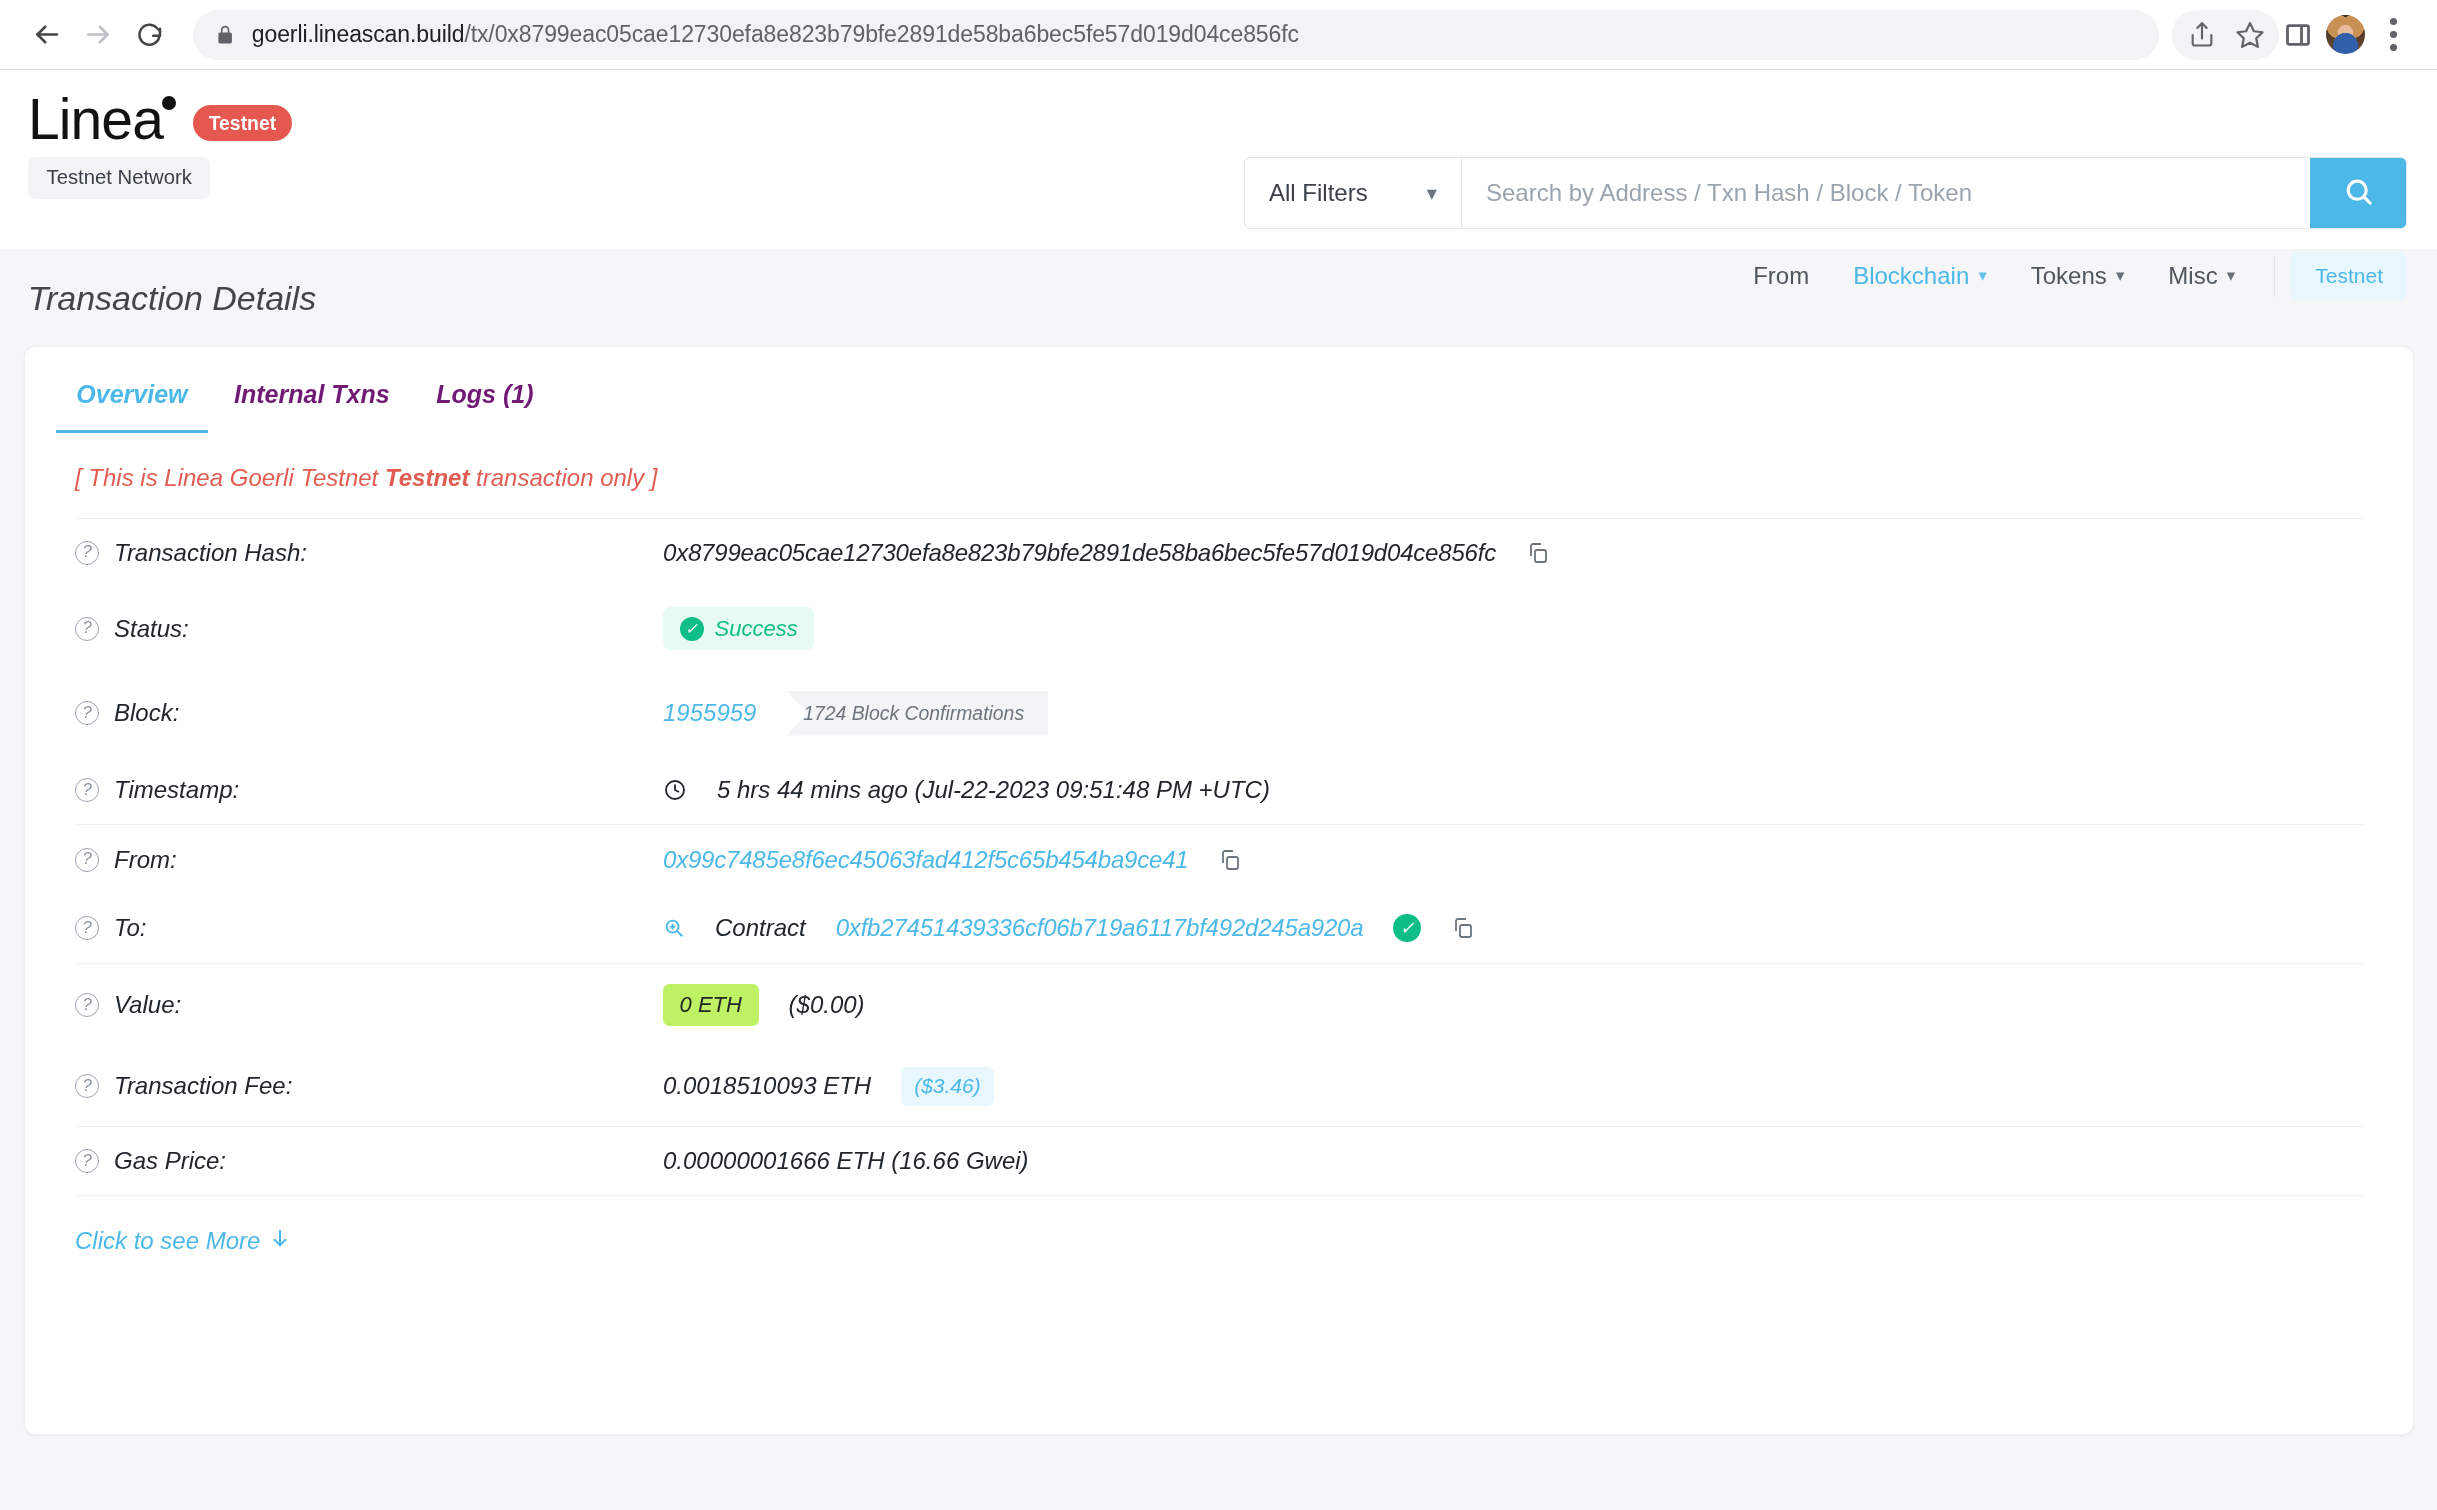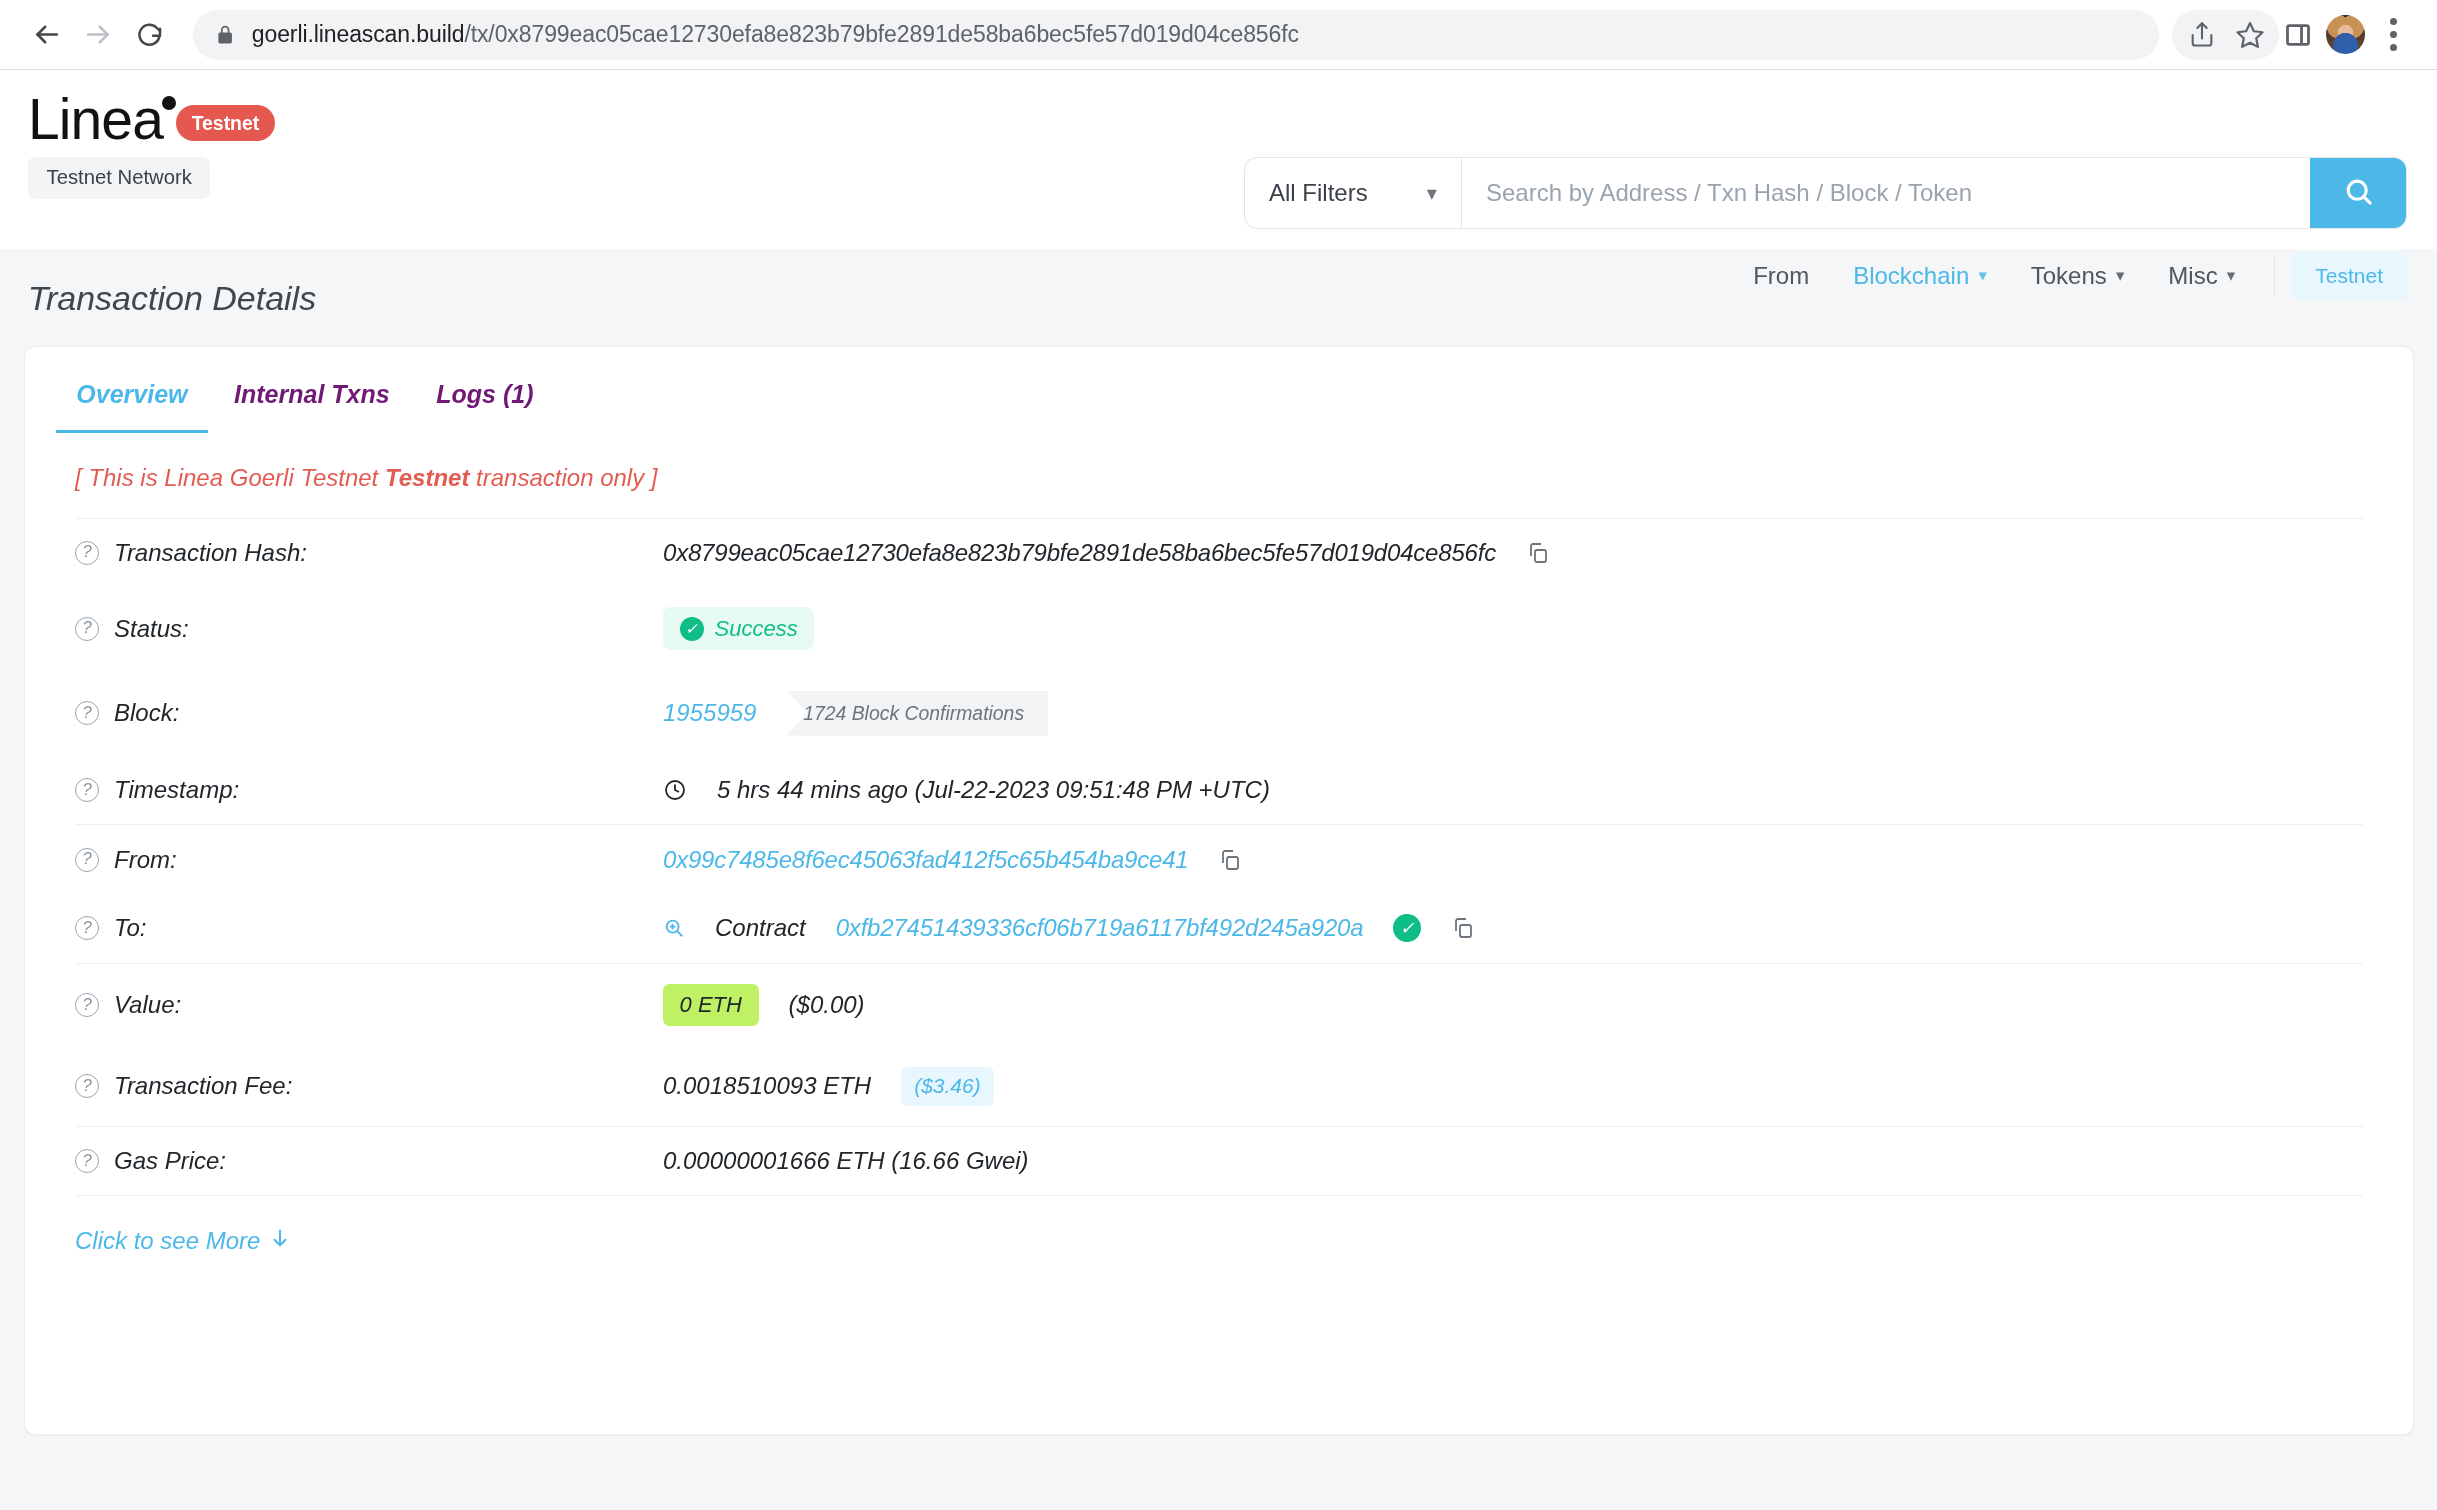--- a/index.html
+++ b/index.html
@@ -93,21 +93,21 @@
   .dots-menu i { width: 7.4px; height: 7.4px; border-radius: 50%; background: #5f6368; display:block; }
 
   
   .site-header {
     background: #ffffff;
     padding: 20.3px 31px 16.6px 31px;
     position: relative;
     height: 179px;
   }
   .brand-block { position: absolute; left: 28px; top: 22px; }
-  .brand-row { display: flex; align-items: flex-start; gap: 13px; }
+  .brand-row { display: flex; align-items: flex-start; gap: 30px; }
   .linea-logo {
     font-size: 57px;
     font-weight: 400;
     color: #121212;
     letter-spacing: -0.9px;
     line-height: 0.95;
     position: relative;
     font-family: "Liberation Sans", sans-serif;
   }
   .linea-logo .dot {
@@ -137,21 +137,21 @@
     border-radius: 7.4px;
   }
 
   .search-wrap {
     position: absolute;
     right: 31px; top: 87px;
     display: flex;
     height: 72px;
     width: 1163px;
     border: 0.9px solid #e2e5e9;
-    border-radius: 13px;
+    border-radius: 6px;
     overflow: hidden;
     background: #fff;
   }
   .filters-select {
     width: 217px;
     display: flex;
     align-items: center;
     justify-content: space-between;
     padding: 0 24px;
     font-size: 24px;

